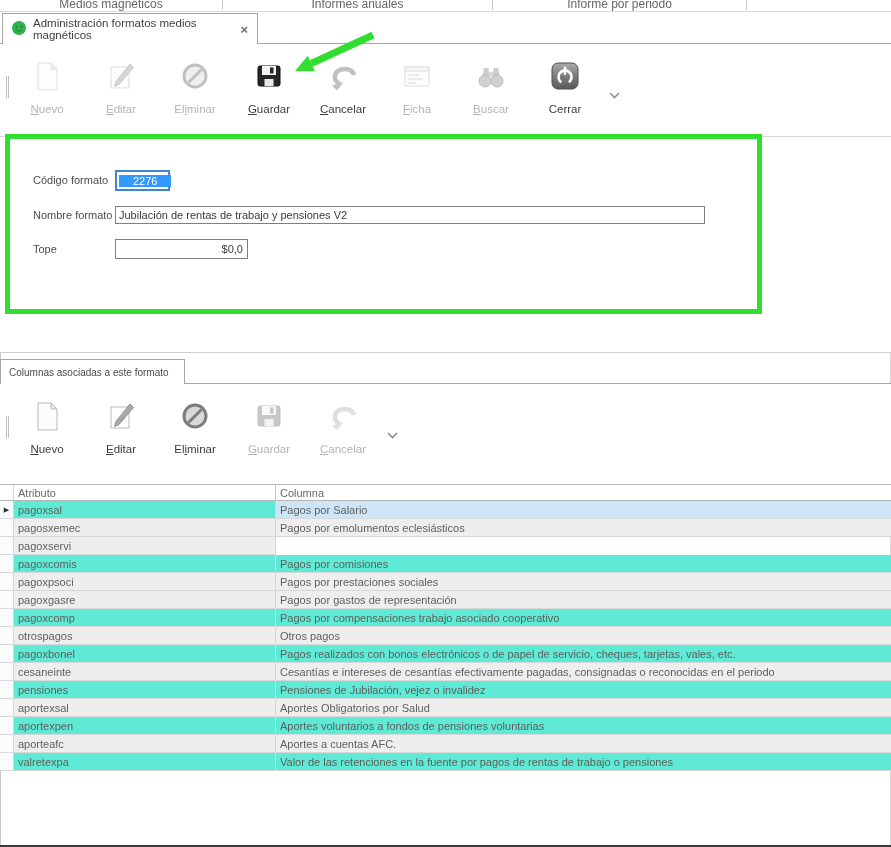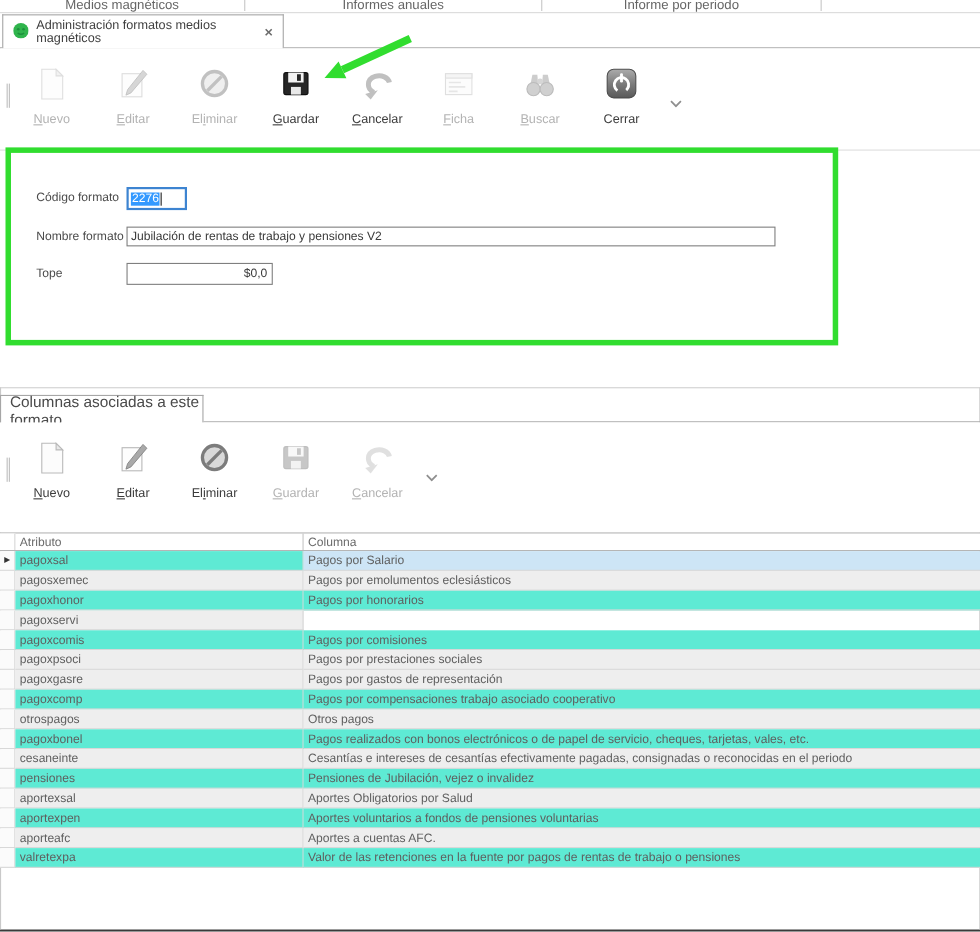--- a/index.html
+++ b/index.html
@@ -40,36 +40,36 @@
   .tb-label{margin-top:10px;font-size:11.5px;color:#3c3c3c;white-space:nowrap;}
   .tb-btn.off .tb-label{color:#b3b3b3;}
   .overflow{margin-left:6px;margin-top:26px;}
 
   
   .form-section{position:absolute;left:0;top:137px;width:891px;height:215px;background:#fff;}
   .f-label{position:absolute;left:33px;font-size:11px;color:#4c4c4c;}
   .f-field{position:absolute;background:#fff;font-size:11px;color:#3a3a3a;
            display:flex;align-items:center;}
   .codigo-field{left:115px;top:33px;width:55px;height:21px;border:2px solid #3d84d1;padding-left:2px;}
-  .codigo-field .selected-text{background:#3399ff;color:#fff;padding:0 1px;}
+  .codigo-field .selected-text{background:#3399ff;color:#fff;padding:0 14px;}
   .caret{display:inline-block;width:1px;height:12px;background:#222;margin-left:1px;}
   .nombre-field{left:115px;top:69px;width:590px;height:18px;border:1px solid #7f7f7f;padding-left:3px;}
   .tope-field{left:115px;top:102px;width:133px;height:20px;border:1px solid #7f7f7f;
               justify-content:flex-end;padding-right:4px;}
 
   .green-rect{position:absolute;left:5px;top:134px;width:757px;height:180px;
               border:5px solid #31dd2f;pointer-events:none;z-index:5;}
   .green-arrow{position:absolute;left:283px;top:27px;z-index:6;pointer-events:none;}
 
   
   .tabstrip2{position:absolute;left:0;top:352px;width:891px;height:32px;
              border-top:1px solid #d0d0d0;border-bottom:1px solid #a6a6a6;}
   .cols-tab{position:absolute;left:0;top:6px;height:26px;width:185px;background:#fff;
             border:1px solid #a6a6a6;border-bottom:none;display:flex;align-items:center;
-            padding-left:8px;font-size:14px;color:#4a4a4a;}
+            padding-left:8px;font-size:10px;color:#4a4a4a;}
 
   
   .grid{position:absolute;left:0;top:484px;width:891px;font-size:11px;color:#5f5f5f;}
   .g-header{display:flex;height:17px;border-top:1px solid #b5b5b5;border-bottom:1px solid #b5b5b5;
             background:#fff;color:#6a6a6a;}
   .g-header .g-sel{border-bottom:none;}
   .g-h{display:flex;align-items:center;padding-left:4px;border-right:1px solid #c6c6c6;}
   .g-row{display:flex;height:18px;}
   .g-sel{width:14px;border-right:1px solid #d6d6d6;border-bottom:1px solid #d8d8d8;
          background:#fbfbfb;display:flex;align-items:center;justify-content:center;}
@@ -319,25 +319,20 @@
           <span class="cur-arrow">▶</span>
         </div>
       <div class="g-c c1">pagoxsal</div>
       <div class="g-c c2 sel">Pagos por Salario</div>
     </div>
     <div class="g-row odd">
       <div class="g-sel"></div>
       <div class="g-c c1">pagosxemec</div>
       <div class="g-c c2">Pagos por emolumentos eclesiásticos</div>
     </div>
-    <div class="g-row even">
-      <div class="g-sel"></div>
-      <div class="g-c c1">pagoxhonor</div>
-      <div class="g-c c2">Pagos por honorarios</div>
-    </div>
     <div class="g-row odd">
       <div class="g-sel"></div>
       <div class="g-c c1">pagoxservi</div>
     </div>
     <div class="g-row even">
       <div class="g-sel"></div>
       <div class="g-c c1">pagoxcomis</div>
       <div class="g-c c2">Pagos por comisiones</div>
     </div>
     <div class="g-row odd">

